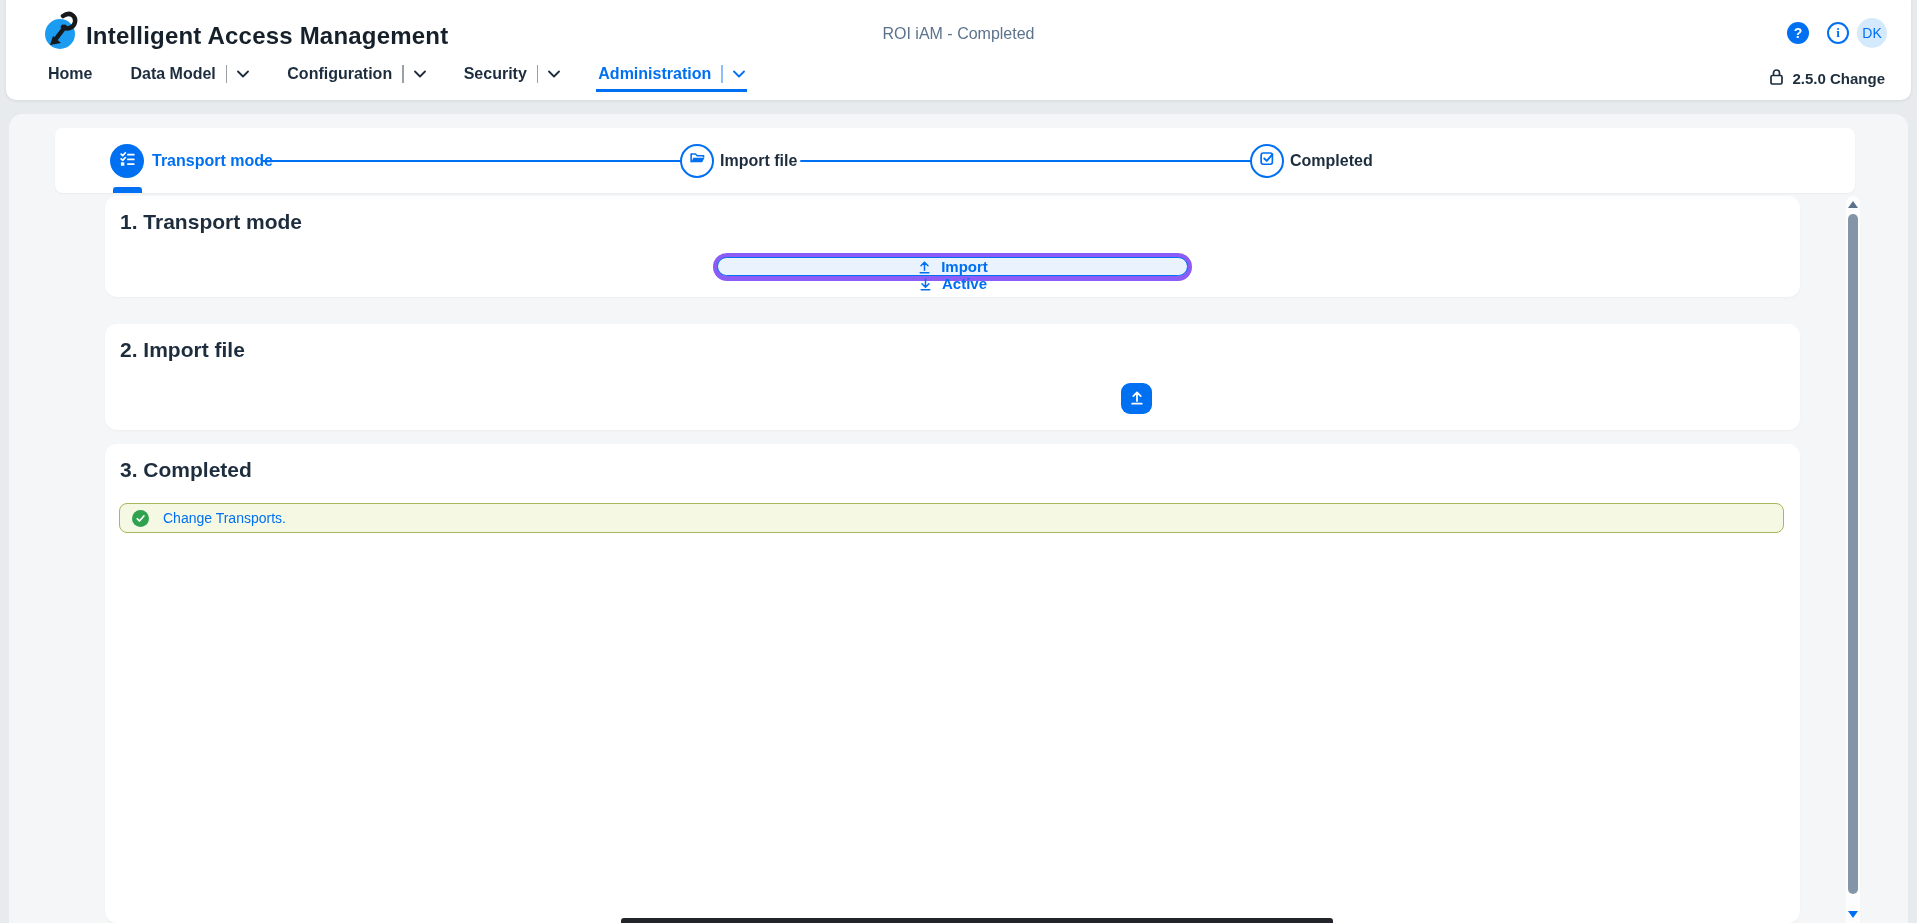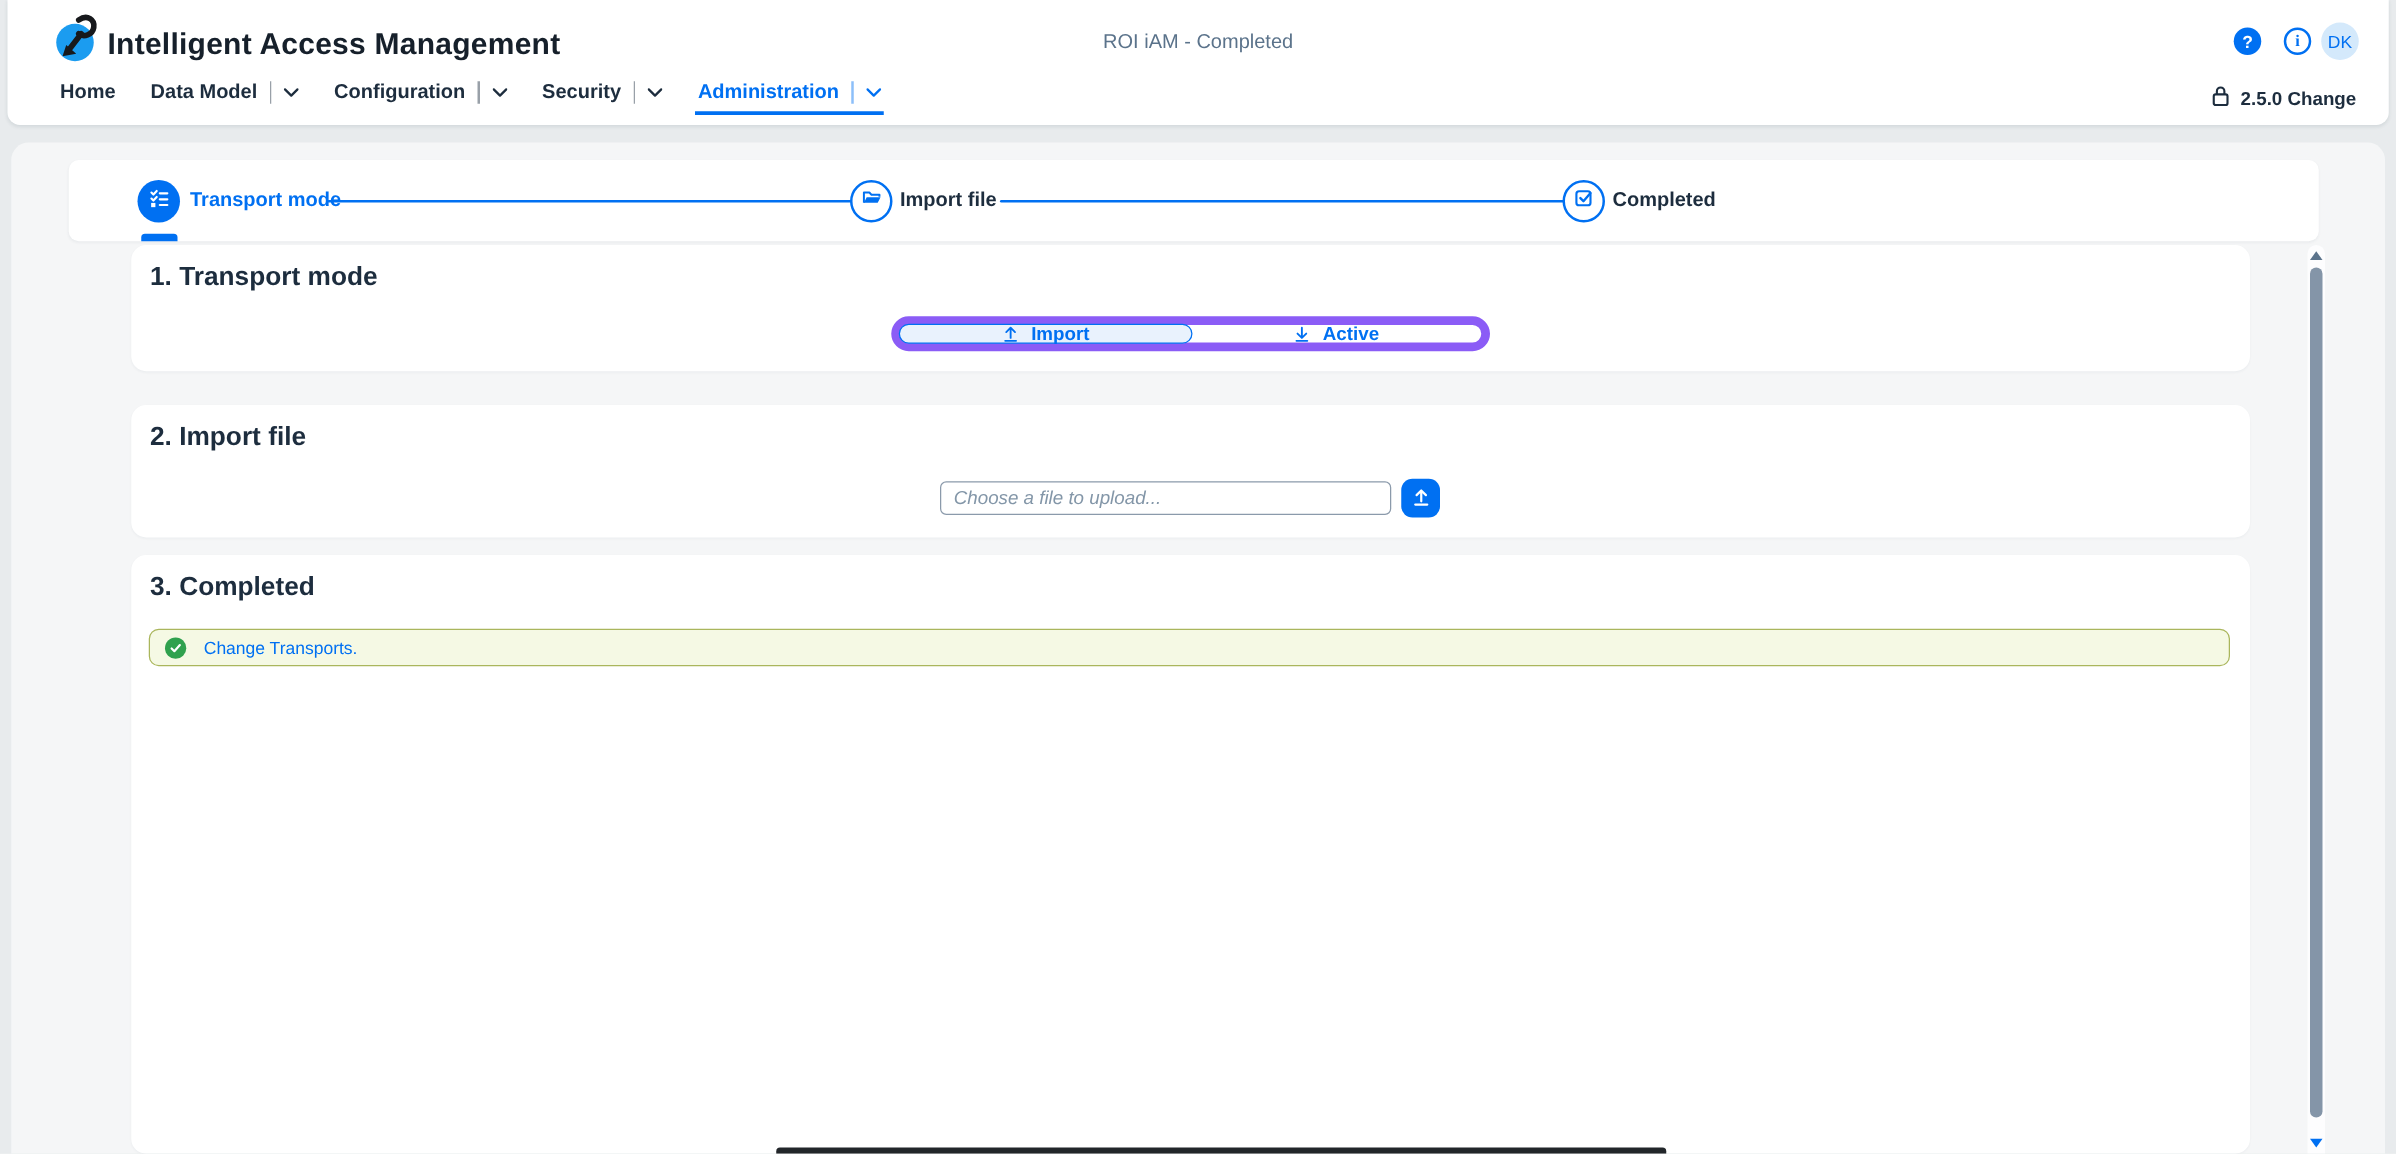--- a/index.html
+++ b/index.html
@@ -37,21 +37,21 @@
   }
   .help-btn  { left: 1781px; background: #0070f2; color: #fff; font-weight: bold; font-size: 14px; }
   .info-btn  { left: 1821px; border: 2px solid #0070f2; color: #0070f2; font-weight: bold; font-size: 13px; font-family: "Liberation Serif", serif; }
   .avatar {
     position: absolute; left: 1851px; top: 18px; width: 30px; height: 30px; border-radius: 50%;
     background: #d4e9fb; color: #0070f2; font-weight: normal; font-size: 14px;
     display: flex; align-items: center; justify-content: center; cursor: pointer;
   }
 
   .nav-row {
-    position: absolute; left: 40px; top: 58px; display: flex; gap: 24px; align-items: flex-start;
+    position: absolute; left: 40px; top: 58px; display: flex; gap: 34px; align-items: flex-start;
   }
   .nav-item {
     display: flex; align-items: center; gap: 10px;
     font-size: 16px; font-weight: bold; color: #1d2d3e;
     padding: 7px 2px 9px 2px; cursor: pointer; white-space: nowrap;
   }
   .nav-item.active { color: #0070f2; border-bottom: 3px solid #0070f2; padding-bottom: 6px; }
   .nav-divider { width: 1.5px; height: 18px; background: currentColor; opacity: .45; }
   .chevron svg { display: block; }
 
@@ -106,21 +106,21 @@
   .card-completed { top: 330px; bottom: 0; }
   .section-heading {
     position: absolute; left: 15px; top: 14px;
     font-size: 21px; font-weight: bold; color: #1d2d3e;
   }
 
   
   .seg {
     position: absolute; left: 608px; top: 57px; width: 479px; height: 28px;
     display: flex; background: #ffffff;
-    border: 7px solid #8b5cf6; border-radius: 15px;
+    border: 5px solid #8b5cf6; border-radius: 15px; flex-direction: column;
   }
   .seg-btn {
     flex: 1; display: flex; align-items: center; justify-content: center; gap: 9px;
     color: #0070f2; font-weight: bold; font-size: 15px; cursor: pointer;
     border-radius: 15px;
   }
   .seg-btn.selected {
     background: #e9f2fd; border: 1.5px solid #0070f2; margin: -1px;
   }
   .seg-btn svg { display: block; }
@@ -322,21 +322,20 @@
             <path d="M3.8 15.8 h10.4" stroke="currentColor" stroke-width="1.8" stroke-linecap="round"></path>
           </svg>
         </span>
         <span>Active</span>
       </div>
     </div>
   </div>
 
   <div class="section-card card-import">
     <div class="section-heading">2. Import file</div>
-    <input class="file-input" type="text" placeholder="Choose a file to upload..." style="">
     <button class="upload-btn">
       <span>
         <svg width="16" height="17" viewBox="0 0 18 18">
           <path d="M9 13 V3.5 M4.8 7.4 L9 3.2 L13.2 7.4" fill="none" stroke="currentColor" stroke-width="2" stroke-linecap="round" stroke-linejoin="round"></path>
           <path d="M3.6 15.9 h10.8" stroke="currentColor" stroke-width="2" stroke-linecap="round"></path>
         </svg>
       </span>
     </button>
   </div>
 

